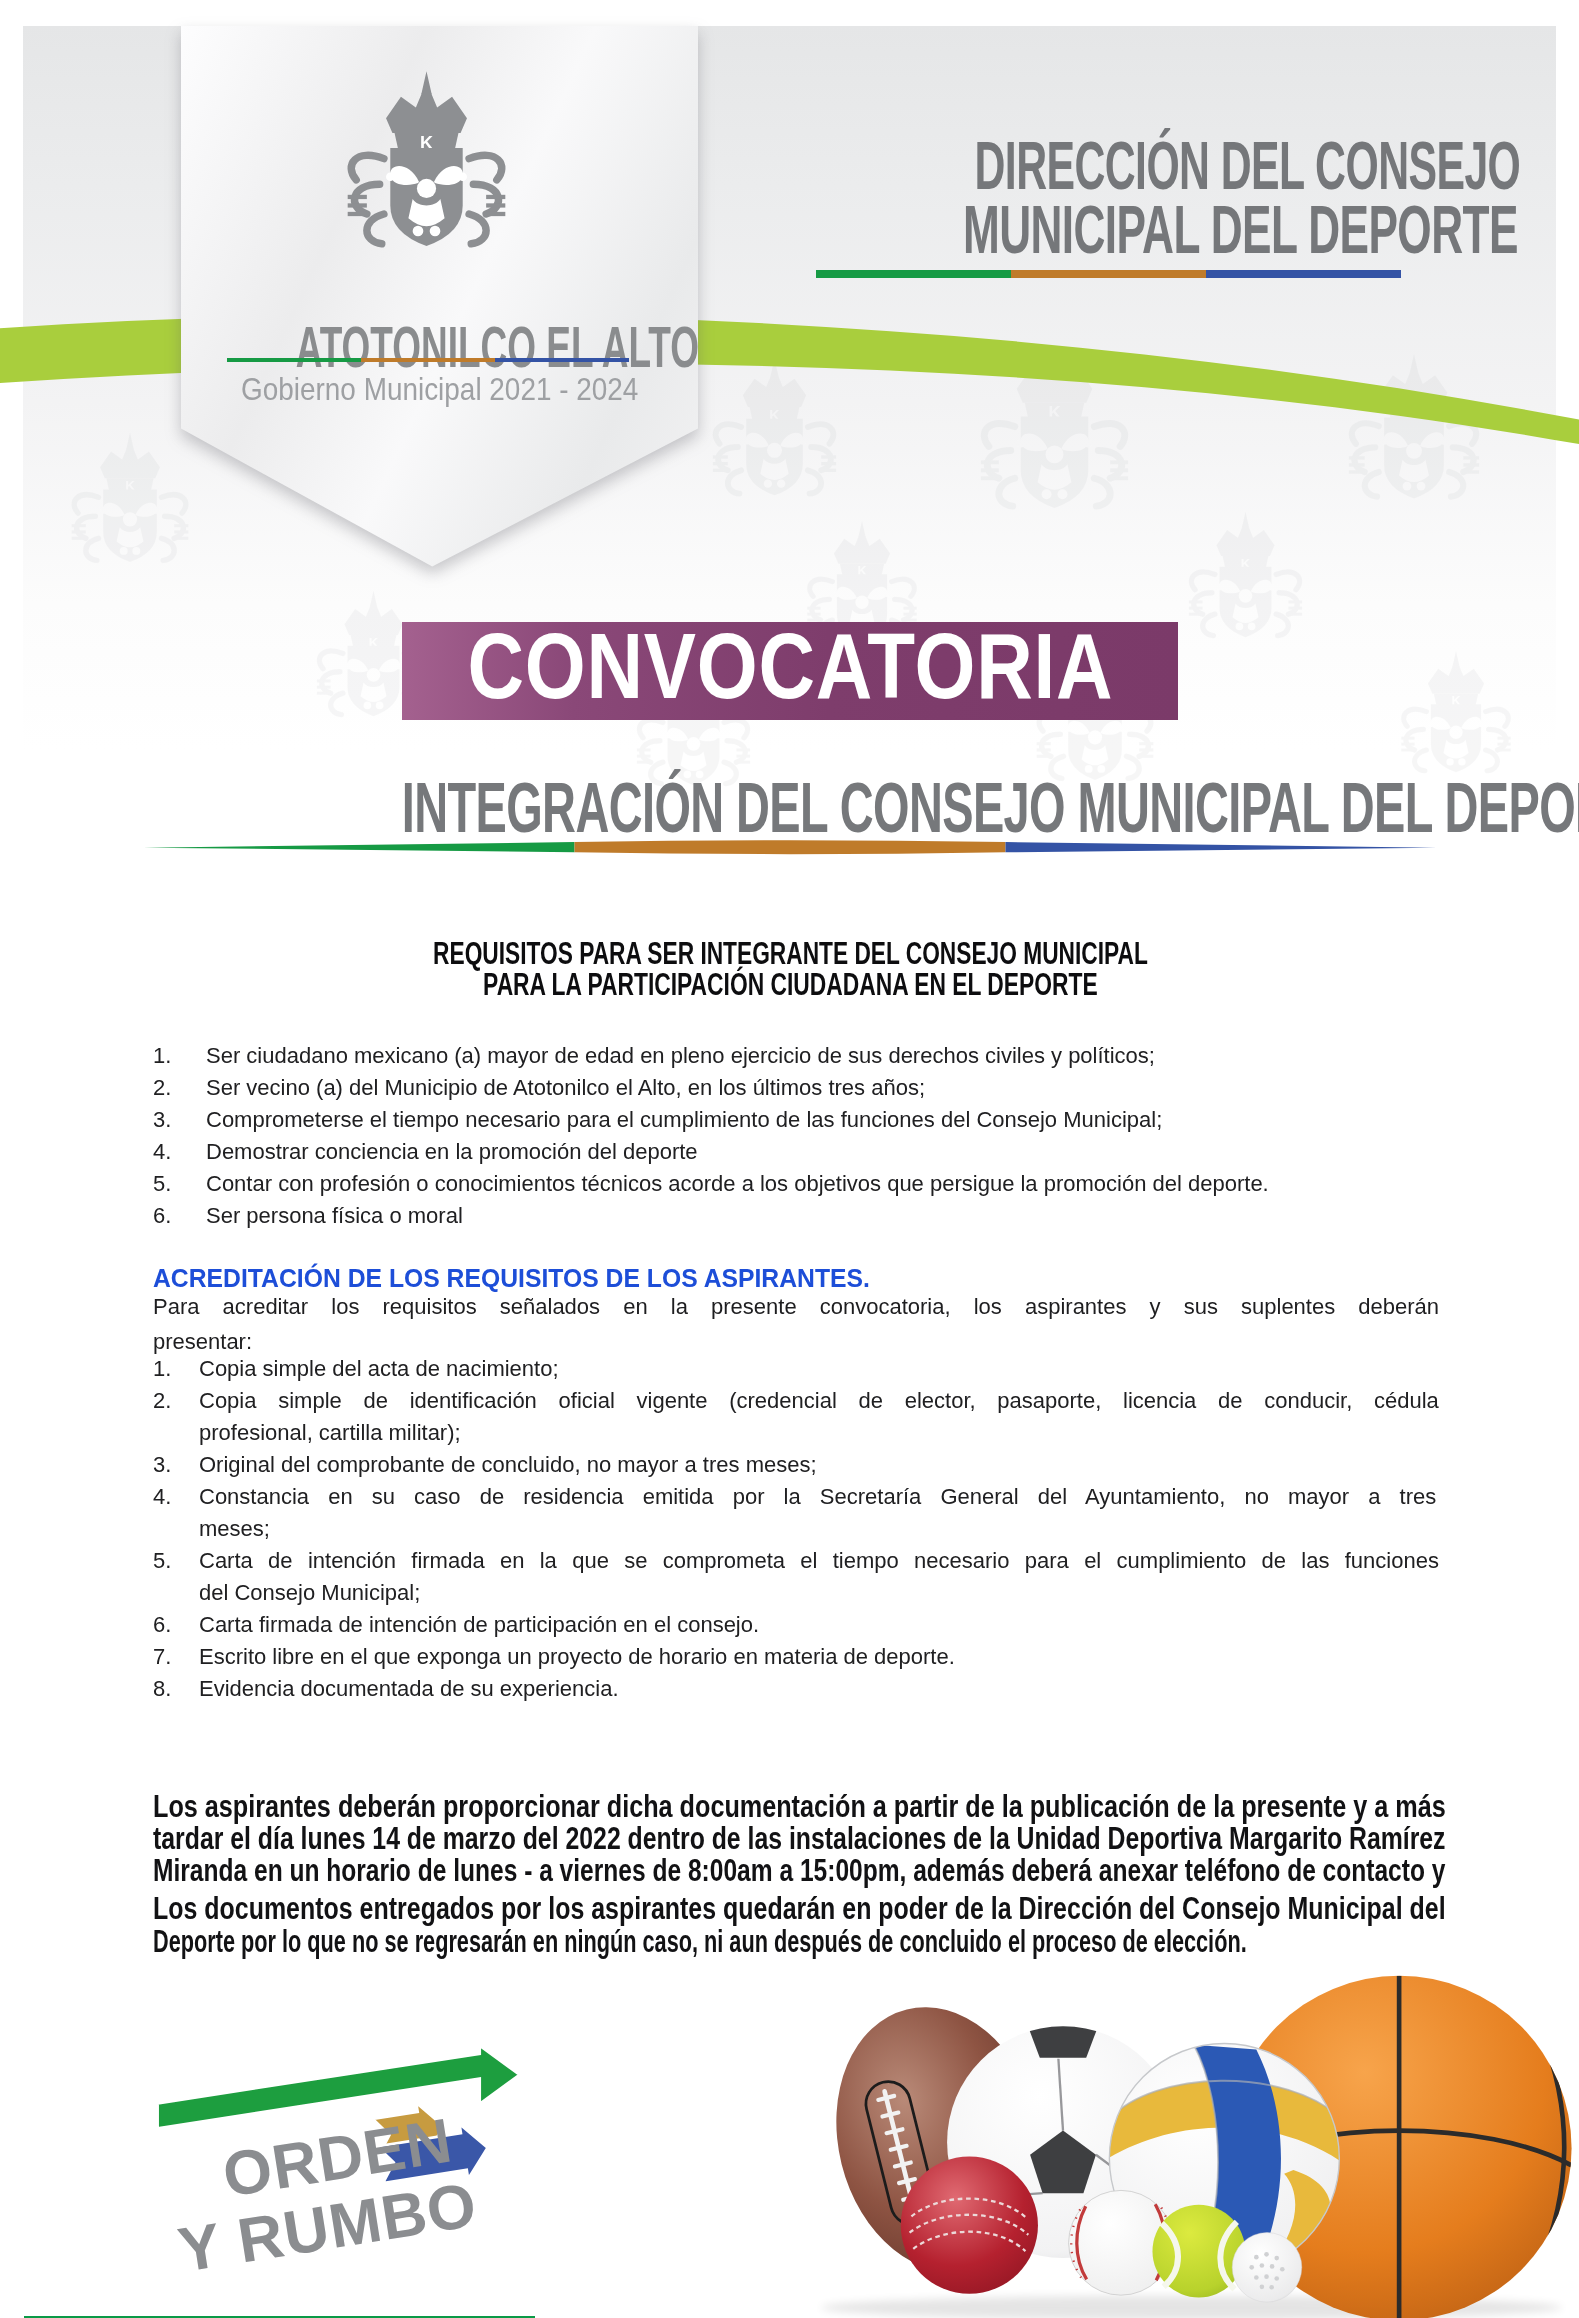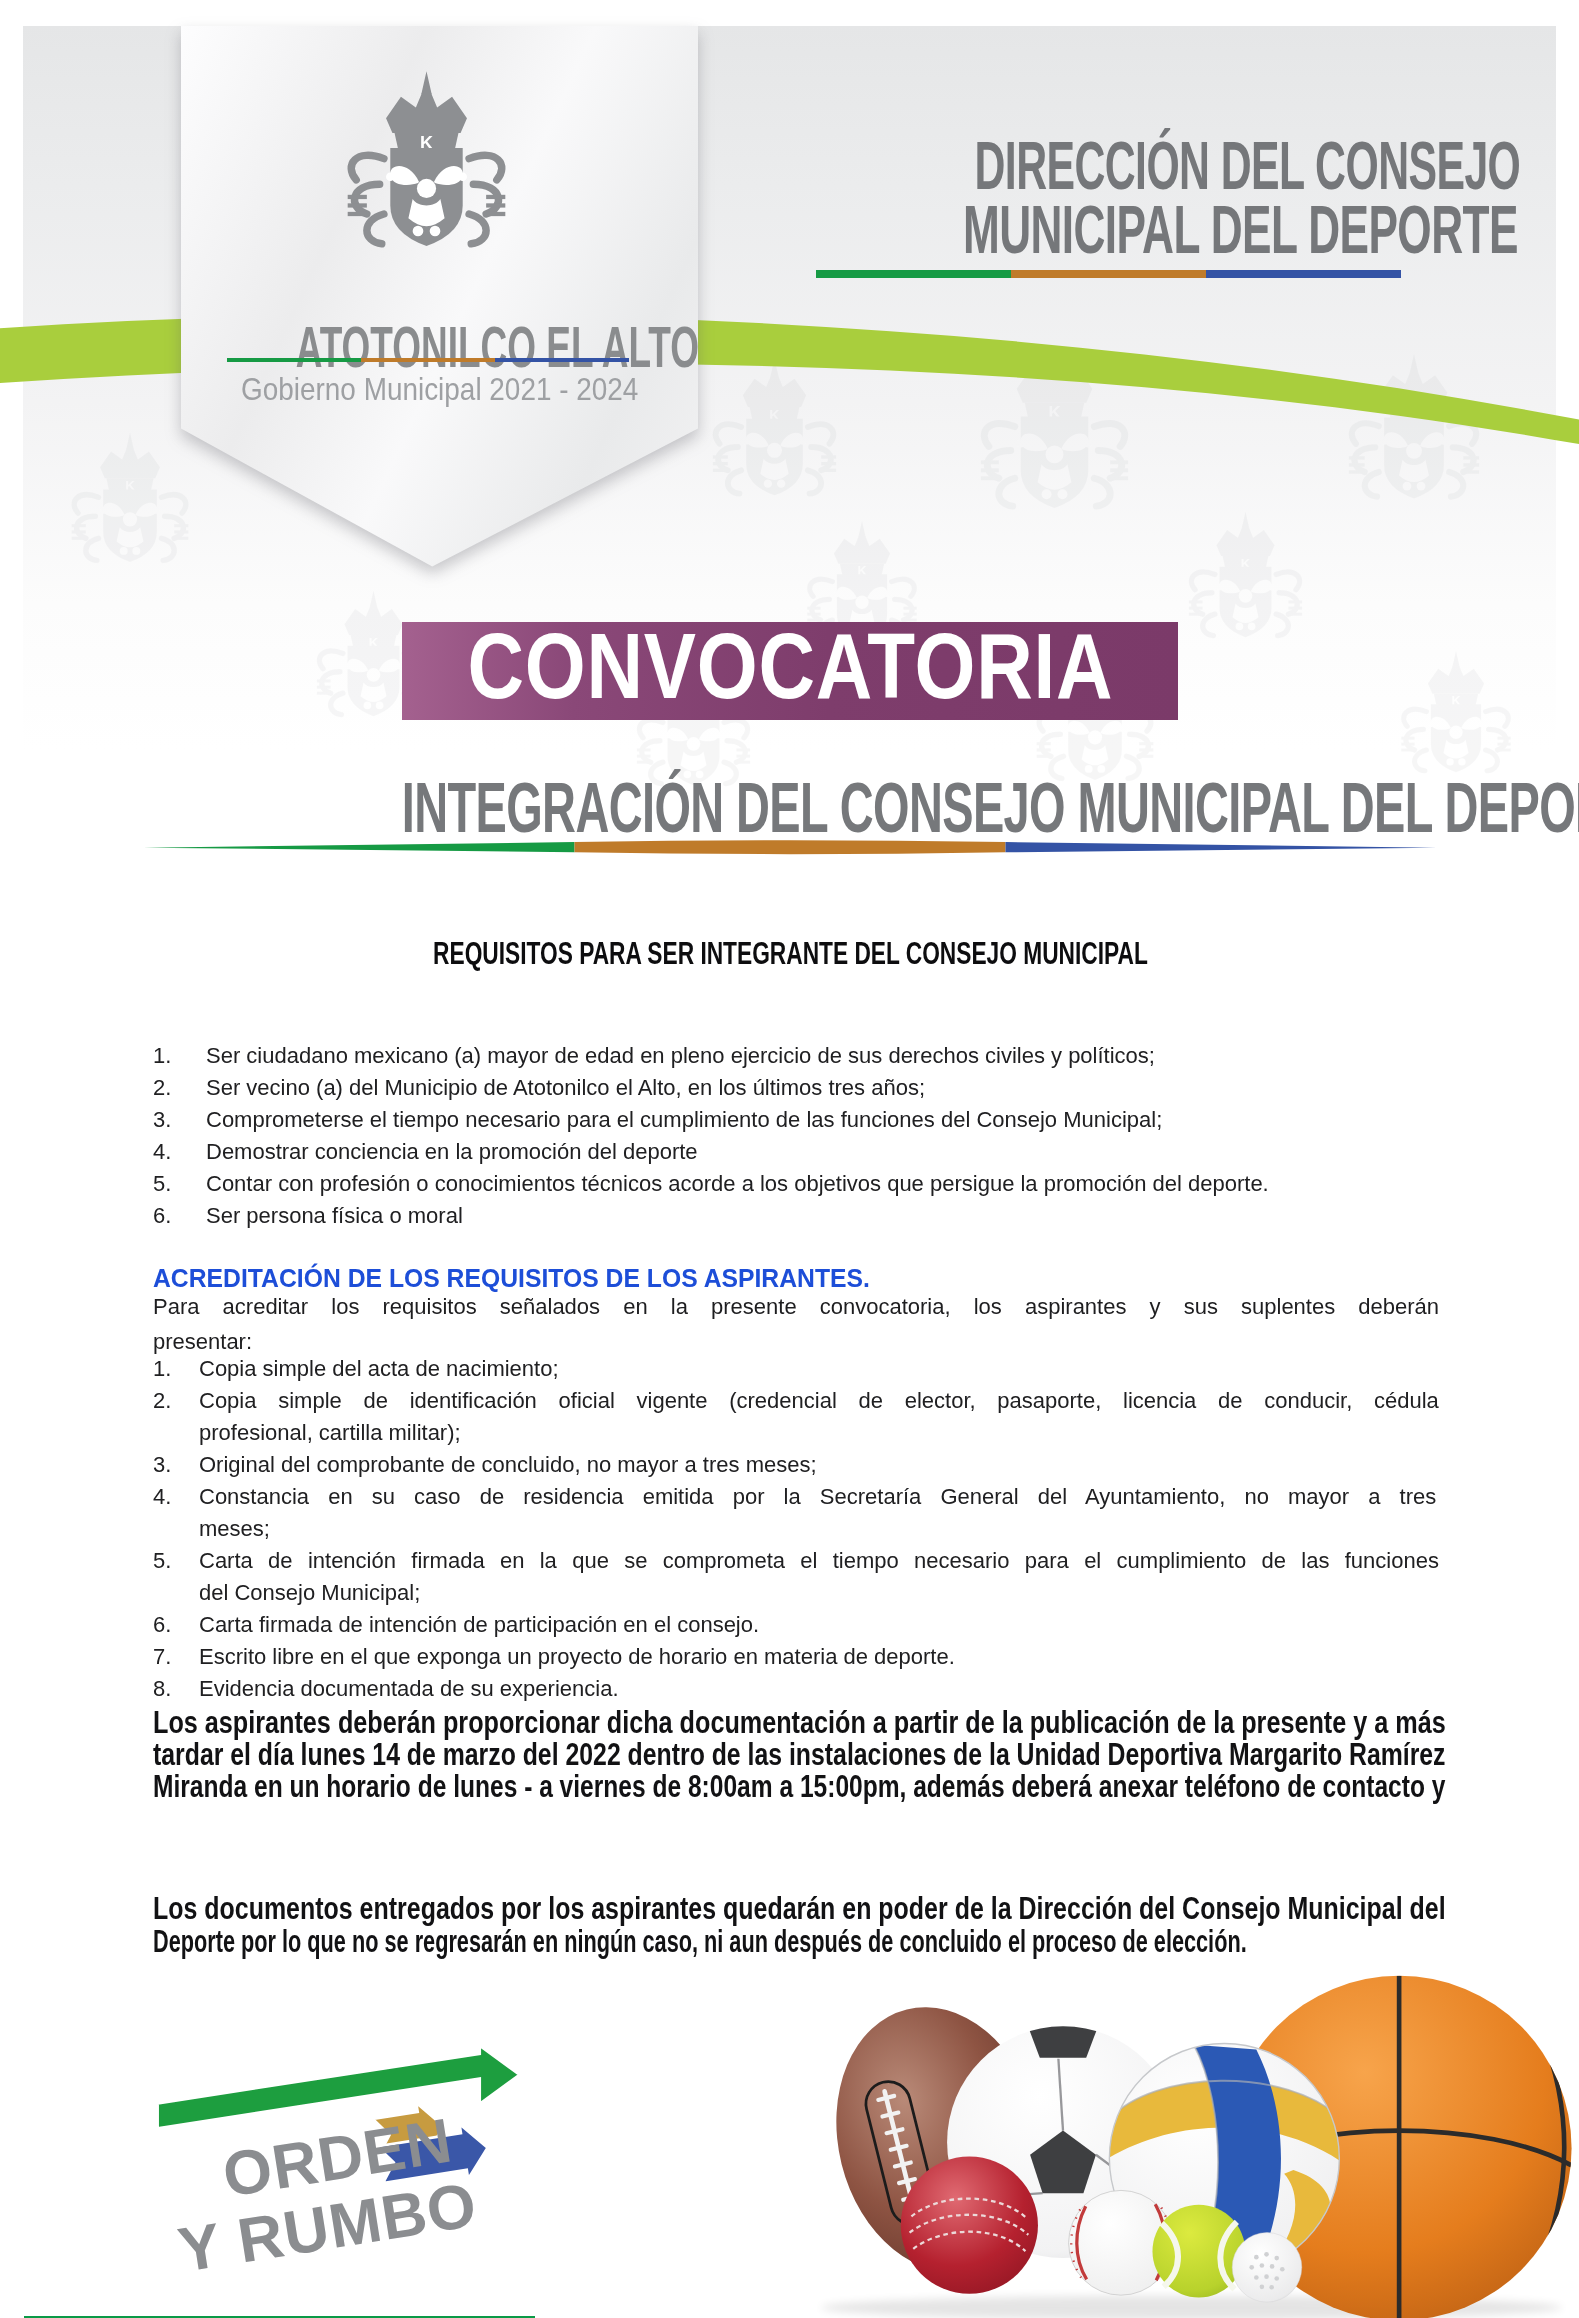--- a/index.html
+++ b/index.html
@@ -43,21 +43,21 @@
     font-size:31px;line-height:31px;font-weight:bold;color:#0d0d0f;}
   .list{display:block;font-size:22px;color:#202022;}
   .row{display:grid;}
   #req-list{top:1040px;line-height:32px;}
   #req-list .row{grid-template-columns:53px 1fr;}
   #acr-heading{top:1264px;font-size:25.5px;line-height:28px;font-weight:bold;color:#1d4ed8;}
   #acr-intro{top:1289px;font-size:22px;line-height:35px;}
   #acr-list{top:1353px;line-height:32px;}
   #acr-list .row{grid-template-columns:46px 1fr;}
   .aviso{font-size:31px;font-weight:bold;color:#121214;}
-  #aviso1{top:1707px;line-height:32px;}
+  #aviso1{top:1791px;line-height:32px;}
   #aviso2{top:1892px;line-height:33px;}
   
   #logo{left:153px;top:2040px;width:385px;height:241px;z-index:4;}
   #balls{left:802px;top:1966px;width:777px;height:357px;z-index:4;}
   
   #footer-green{left:24px;top:2316px;width:511px;height:73px;background:#0a9a47;z-index:5;}
   #footer-green .u{display:block;padding-left:46px;font-size:46px;line-height:73px;font-weight:bold;color:#ffffff;}
   
   [data-fit],[data-scalex]{display:inline-block;white-space:nowrap;}
   .nw{white-space:nowrap;}
@@ -182,20 +182,21 @@
     <span data-fit="0.886" style="transform-origin: center center; transform: scaleX(0.660848);">INTEGRACIÓN DEL CONSEJO MUNICIPAL DEL DEPORTE</span>
   </div>
   <svg id="main-underline" class="abs" viewBox="0 0 2790 44">
     <polygon points="0,23 930,11 930,33" fill="#169a44"></polygon>
     <path d="M930,11 Q1395,3 1860,11 L1860,33 Q1395,41 930,33 Z" fill="#bf7b2a"></path>
     <polygon points="1860,11 2790,23 1860,33" fill="#3453a5"></polygon>
   </svg>
 
   <div id="req-heading" class="abs">
     <div><span data-fit="0.542" style="transform-origin: center center; transform: scaleX(0.733128);">REQUISITOS PARA SER INTEGRANTE DEL CONSEJO MUNICIPAL</span></div>
+    <div><span data-fit="0.466" style="transform-origin: center center; transform: scaleX(0.736197);">PARA LA PARTICIPACIÓN CIUDADANA EN EL DEPORTE</span></div>
   </div>
 
   <div id="req-list" class="abs col list">
     <div class="row">
         <span>1.</span>
         <span class="nw">Ser ciudadano mexicano (a) mayor de edad en pleno ejercicio de sus derechos civiles y políticos;</span>
       </div>
     <div class="row">
         <span>2.</span>
         <span class="nw">Ser vecino (a) del Municipio de Atotonilco el Alto, en los últimos tres años;</span>

